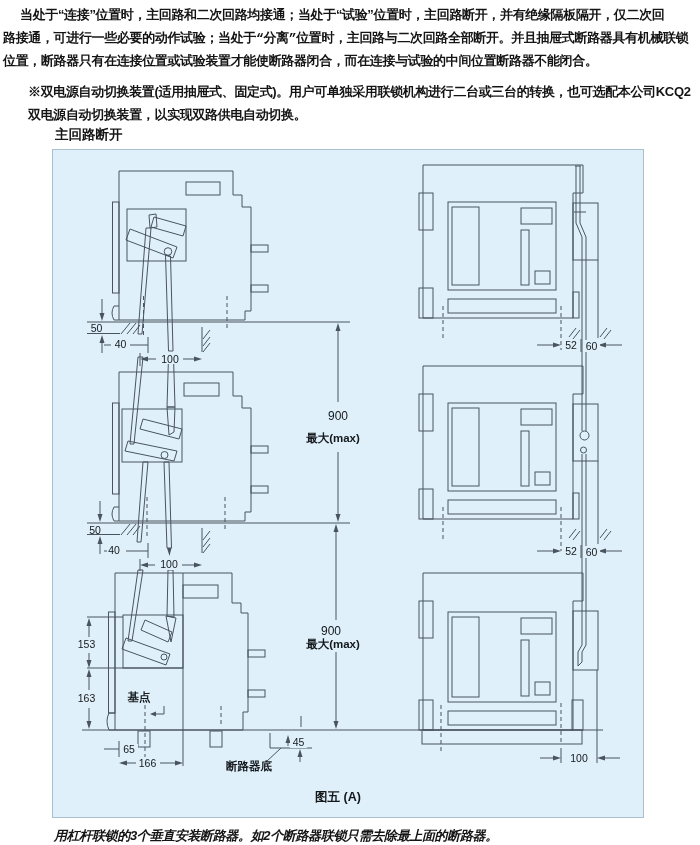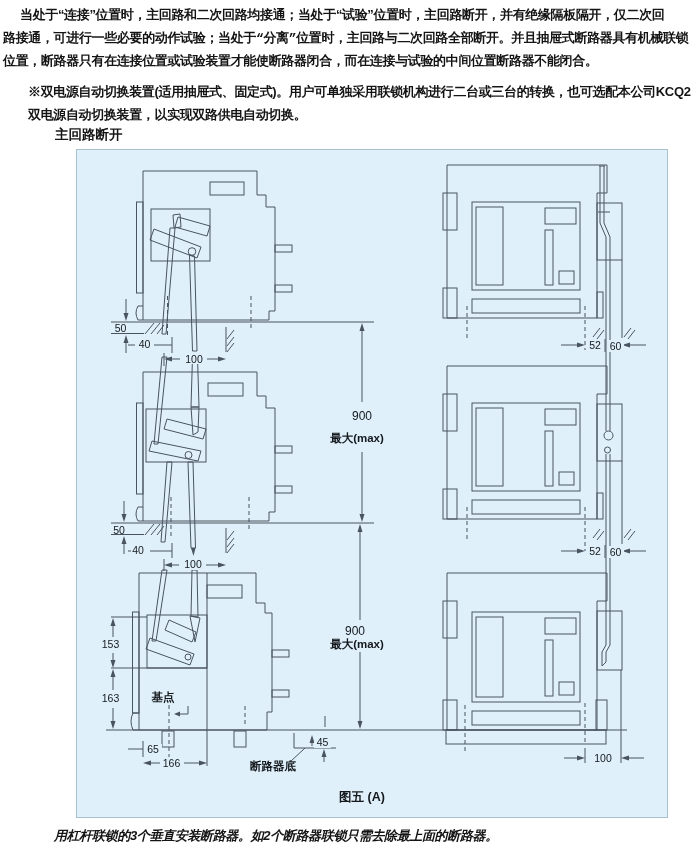--- a/index.html
+++ b/index.html
@@ -1,19 +1,19 @@
 <!DOCTYPE html>
 <html><head>
 <meta charset="utf-8">
 <style>
   html,body{margin:0;padding:0;background:#fff;}
   body{width:700px;height:845px;position:relative;font-family:"Liberation Sans",sans-serif;color:#1a1a1a;}
   .tline{position:absolute;white-space:nowrap;font-size:13px;letter-spacing:-0.35px;font-weight:600;color:#141414;}
   .seclabel{position:absolute;white-space:nowrap;font-size:13.5px;font-weight:700;color:#141414;}
-  .figpanel{position:absolute;left:52px;top:149px;width:592px;height:669px;background:#dff0fa;border:1px solid #a9c0cd;box-sizing:border-box;margin-left:24px;}
+  .figpanel{position:absolute;left:52px;top:149px;width:592px;height:669px;background:#dff0fa;border:1px solid #a9c0cd;box-sizing:border-box;}
   .figpanel svg{position:absolute;left:0;top:0;}
   .ln{stroke:#4a545e;stroke-width:1;fill:none;}
   .dsh{stroke:#4a545e;stroke-width:1;fill:none;stroke-dasharray:4 3;}
   .ar{fill:#4a545e;stroke:none;}
   .bk{fill:#dff0fa;stroke:none;}
   text.dim{font-family:"Liberation Sans",sans-serif;font-size:10.5px;fill:#14181c;text-anchor:middle;}
   text.dimcn{font-family:"Liberation Sans",sans-serif;font-size:11.5px;font-weight:700;fill:#14181c;text-anchor:middle;}
   text.figcap{font-family:"Liberation Sans",sans-serif;font-size:12.5px;font-weight:700;fill:#14181c;text-anchor:middle;}
 </style>
 </head>

